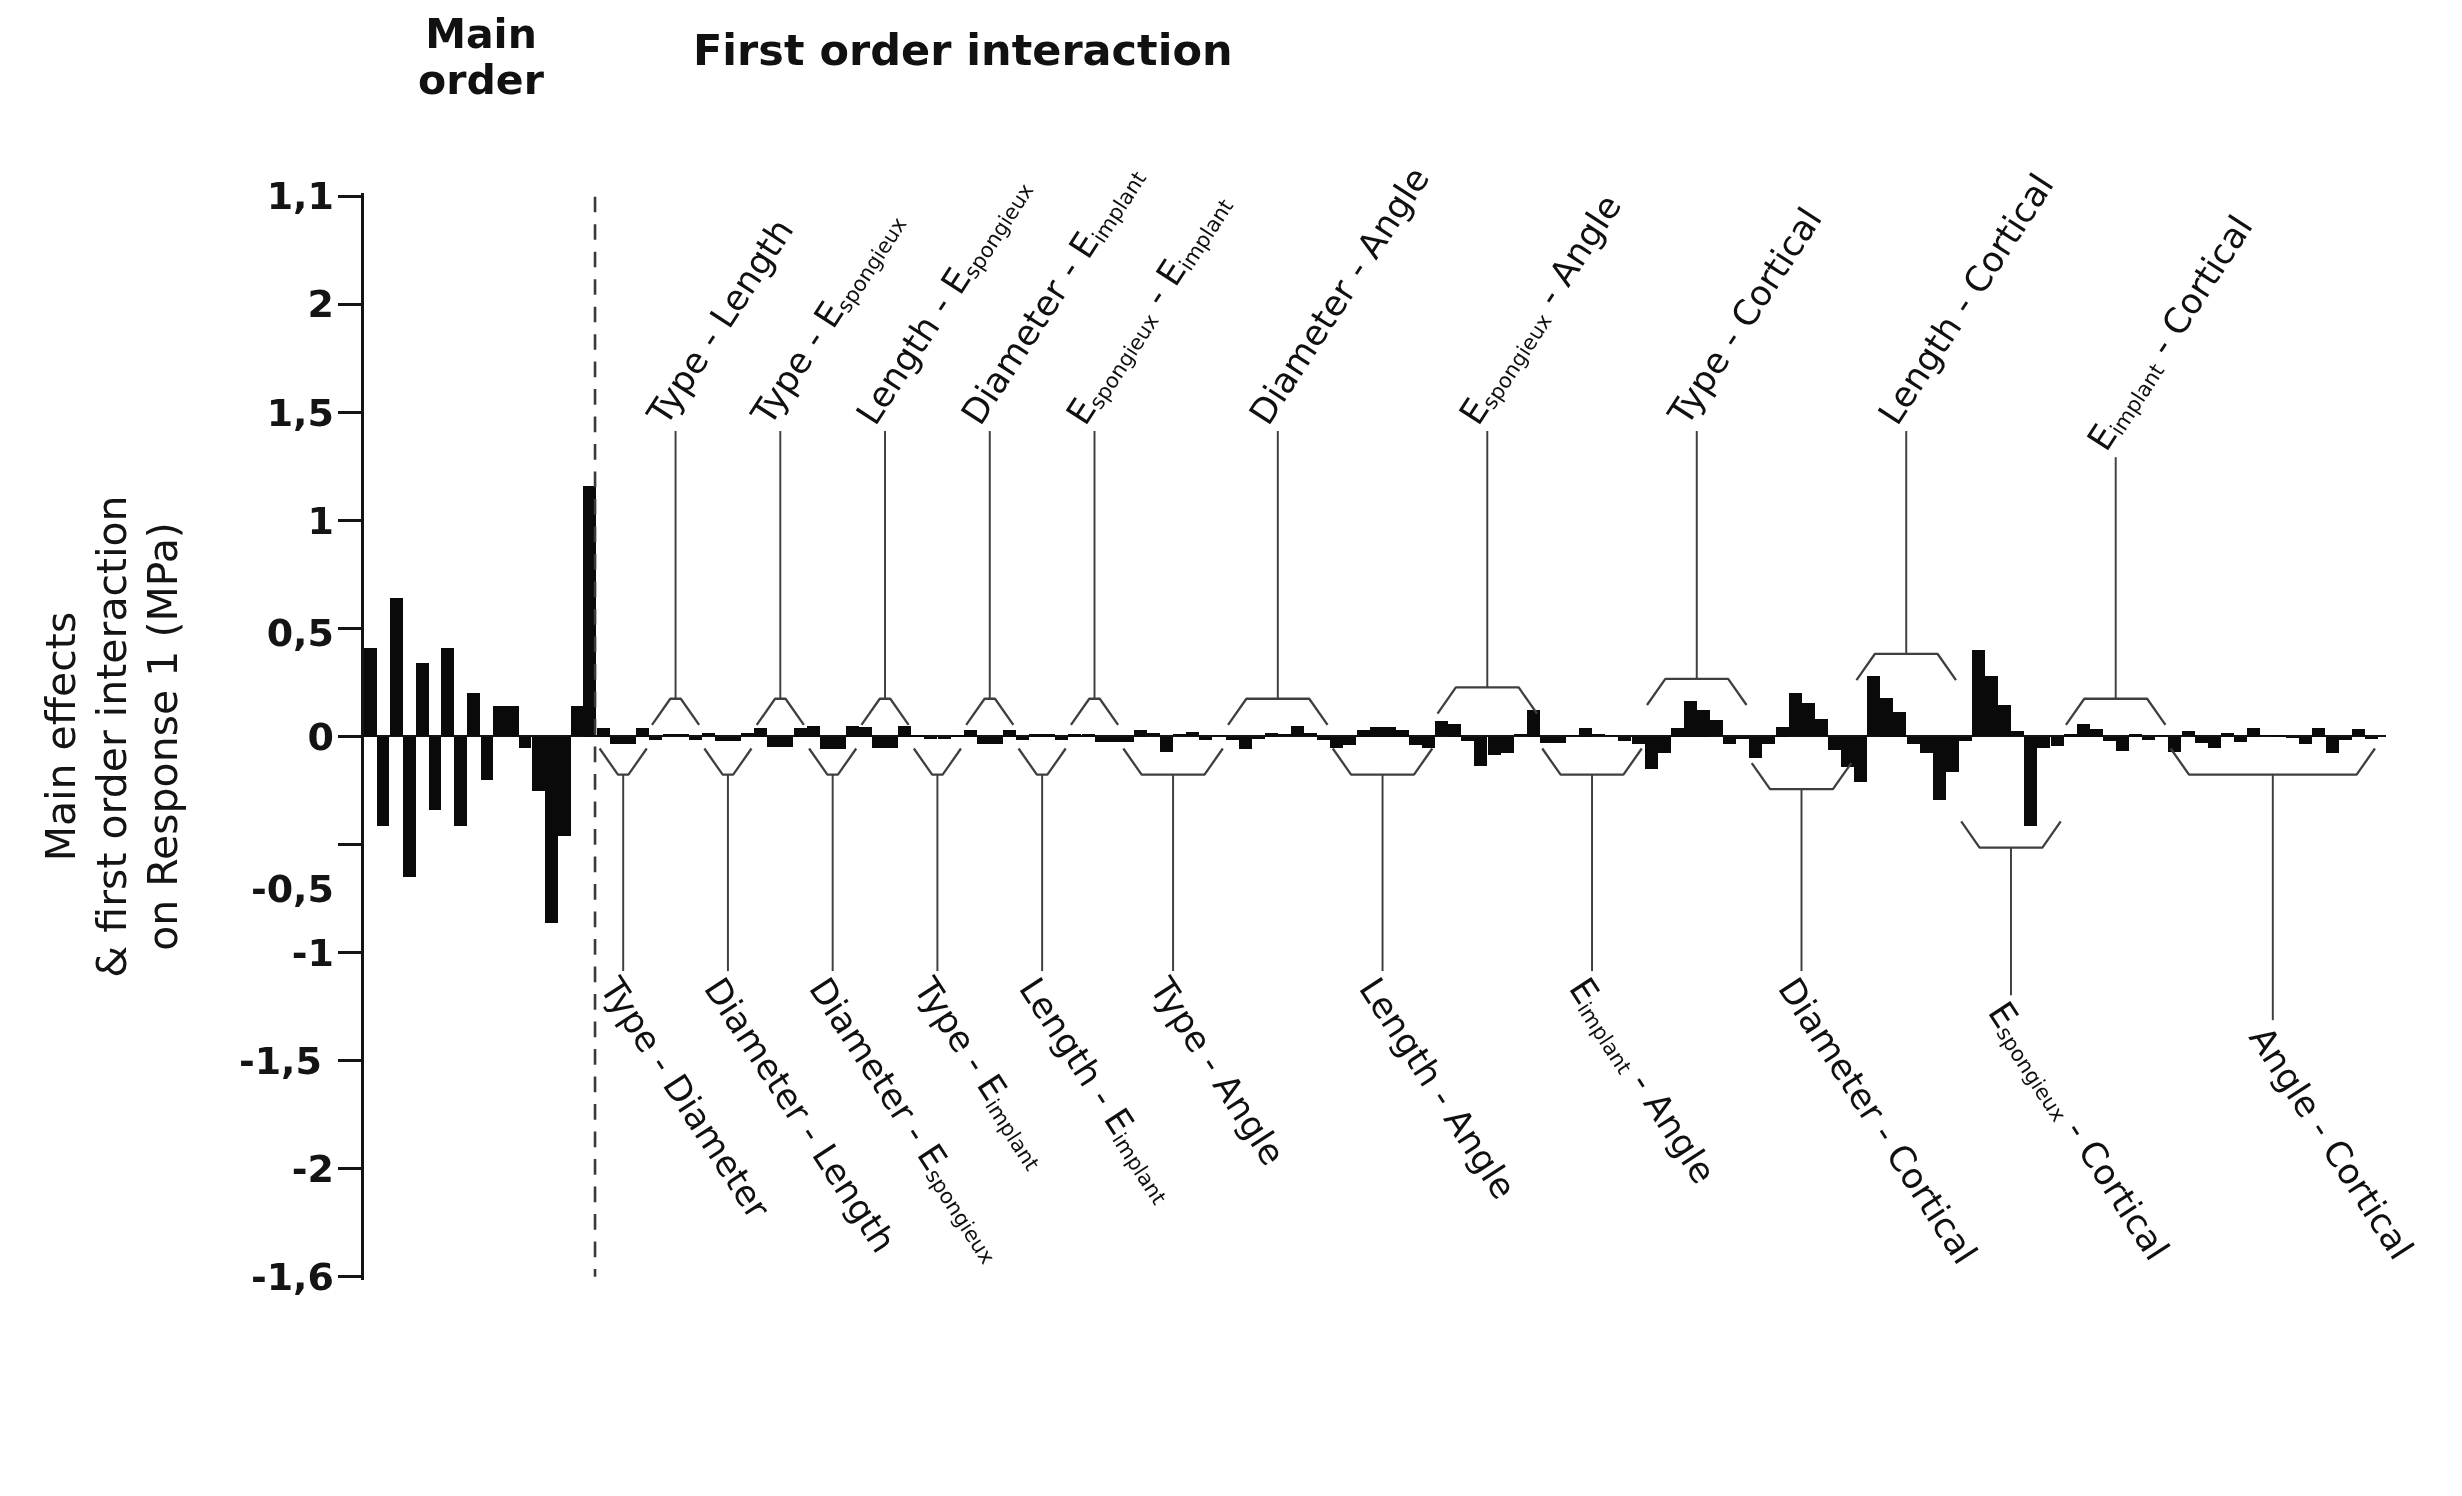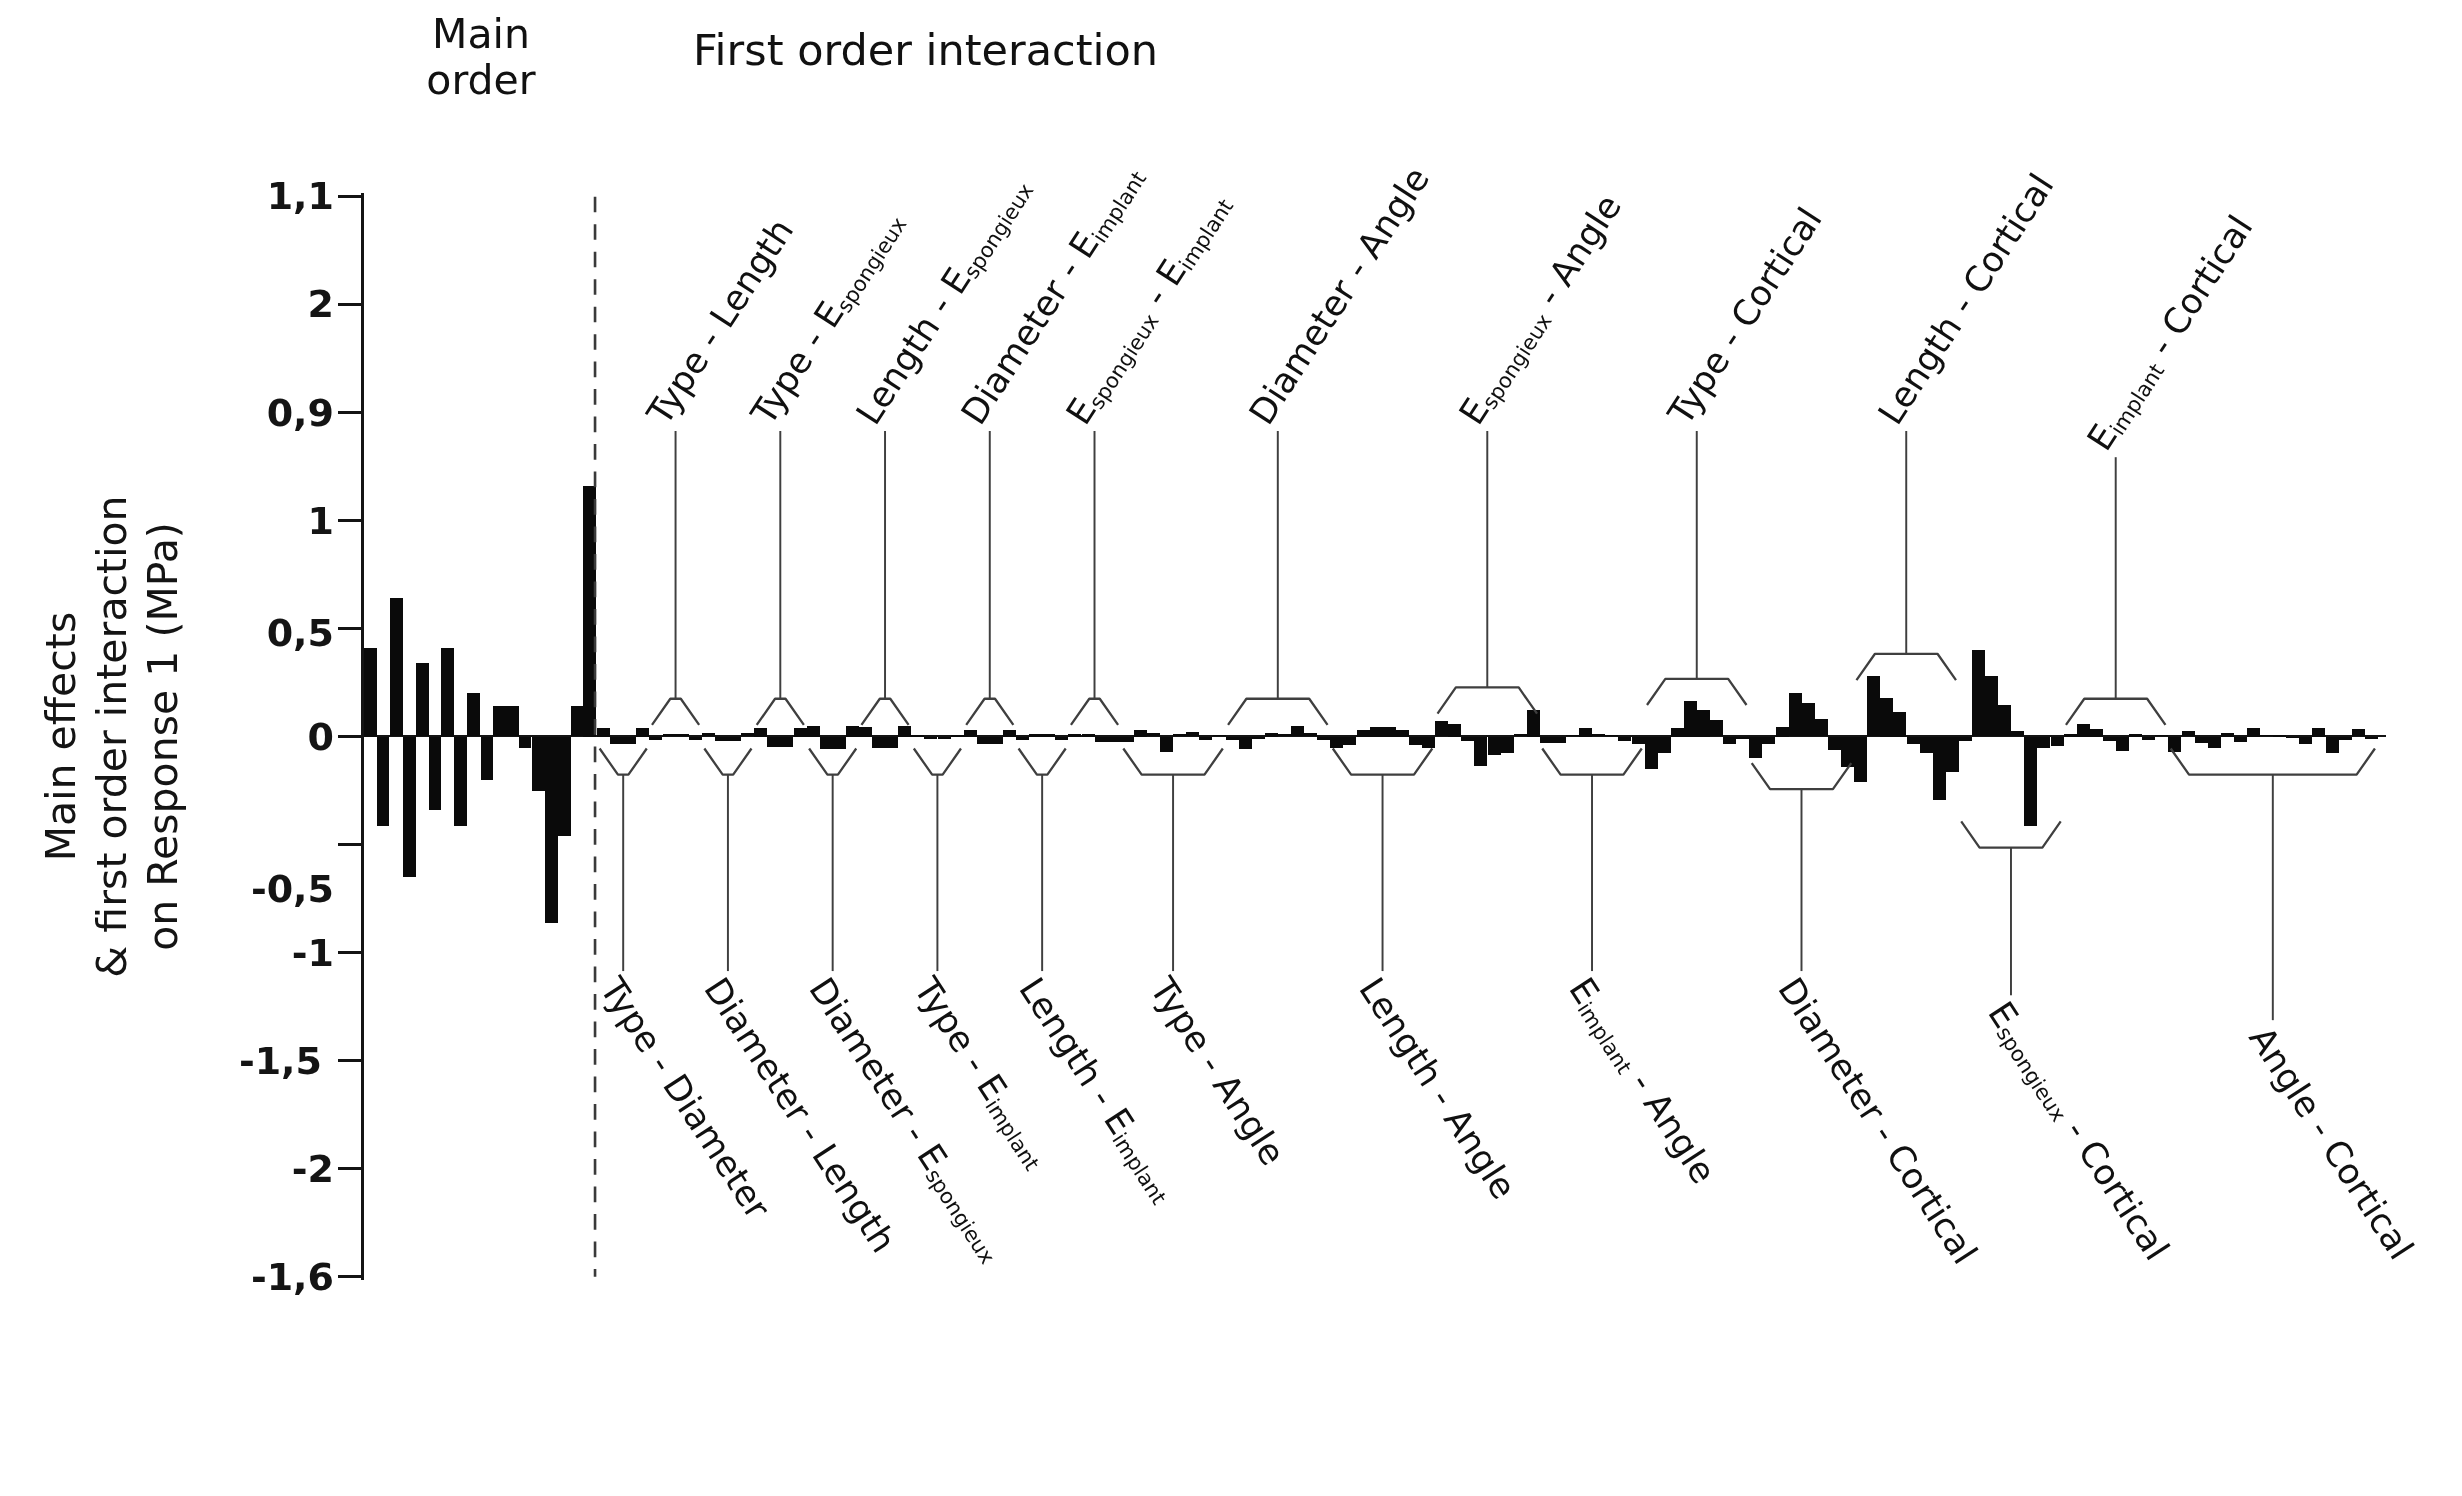--- a/index.html
+++ b/index.html
@@ -2,21 +2,21 @@
 <html style="font-size:10.5px"><head>
 <meta charset="utf-8">
 <style>
   html,body{margin:0;padding:0;overflow:hidden}
   body{width:2462px;height:1497px;background:#ffffff;position:relative;
        font-family:"DejaVu Sans","Liberation Sans",sans-serif;color:#141414}
   .bar{position:absolute;background:#0a0a0a}
   .ytick-label{position:absolute;text-align:right;font-size:38px;font-weight:600;line-height:42px}
   .tick-mark{position:absolute;background:#141414}
   #axis-line,#zero-line{position:absolute;background:#141414}
-  .sec-title{position:absolute;font-weight:400;color:#111}
+  .sec-title{position:absolute;font-weight:700;color:#111}
   #main-effect-title{left:350px;top:10.5px;width:262px;font-size:41px;line-height:46px;text-align:center}
   #interaction-title{left:693px;top:25px;font-size:43px;white-space:nowrap}
   #ylabel-wrap{position:absolute;left:-412px;top:660px;width:1048px;height:153px;
                transform:rotate(-90deg);text-align:center;font-size:41px;line-height:51px;white-space:nowrap}
   .glabel{position:absolute;font-size:35px;line-height:38px;height:38px;white-space:nowrap;color:#101010}
   .glabel.top{transform-origin:0 100%;transform:rotate(-57deg)}
   .glabel.bottom{transform-origin:0 0;transform:rotate(57deg)}
   .glabel sub{font-size:0.60em;line-height:0;position:relative;top:0.18em;vertical-align:baseline}
   #braces-overlay{position:absolute;left:0;top:0;pointer-events:none}
 </style>
@@ -38,21 +38,21 @@
 
 <div id="axis-line" style="left: 361px; top: 193px; width: 3.3px; height: 1087px;"></div>
 <div id="zero-line" style="left: 362px; top: 735px; width: 2024px; height: 2px;"></div>
 
 <div id="ticks-layer">
     <div class="tick-mark" style="left: 338px; top: 195px; width: 23.6px; height: 2.6px;"></div>
     <div class="ytick-label" style="left: 216px; top: 175px; width: 118px;">1,1</div>
     <div class="tick-mark" style="left: 338px; top: 303px; width: 23.6px; height: 2.6px;"></div>
     <div class="ytick-label" style="left: 216px; top: 283px; width: 118px;">2</div>
     <div class="tick-mark" style="left: 338px; top: 411px; width: 23.6px; height: 2.6px;"></div>
-    <div class="ytick-label" style="left: 216px; top: 392px; width: 118px;">0,9</div>
+    <div class="ytick-label" style="left: 216px; top: 392px; width: 118px;">1,5</div>
     <div class="tick-mark" style="left: 338px; top: 519px; width: 23.6px; height: 2.6px;"></div>
     <div class="ytick-label" style="left: 216px; top: 500px; width: 118px;">1</div>
     <div class="tick-mark" style="left: 338px; top: 627px; width: 23.6px; height: 2.6px;"></div>
     <div class="ytick-label" style="left: 216px; top: 612px; width: 118px;">0,5</div>
     <div class="tick-mark" style="left: 338px; top: 735px; width: 23.6px; height: 2.6px;"></div>
     <div class="ytick-label" style="left: 216px; top: 716px; width: 118px;">0</div>
     <div class="tick-mark" style="left: 338px; top: 843px; width: 23.6px; height: 2.6px;"></div>
     <div class="ytick-label" style="left: 216px; top: 824px; width: 118px; margin-top: 44px;">-0,5</div>
     <div class="tick-mark" style="left: 338px; top: 951px; width: 23.6px; height: 2.6px;"></div>
     <div class="ytick-label" style="left: 216px; top: 932px; width: 118px;">-1</div>

